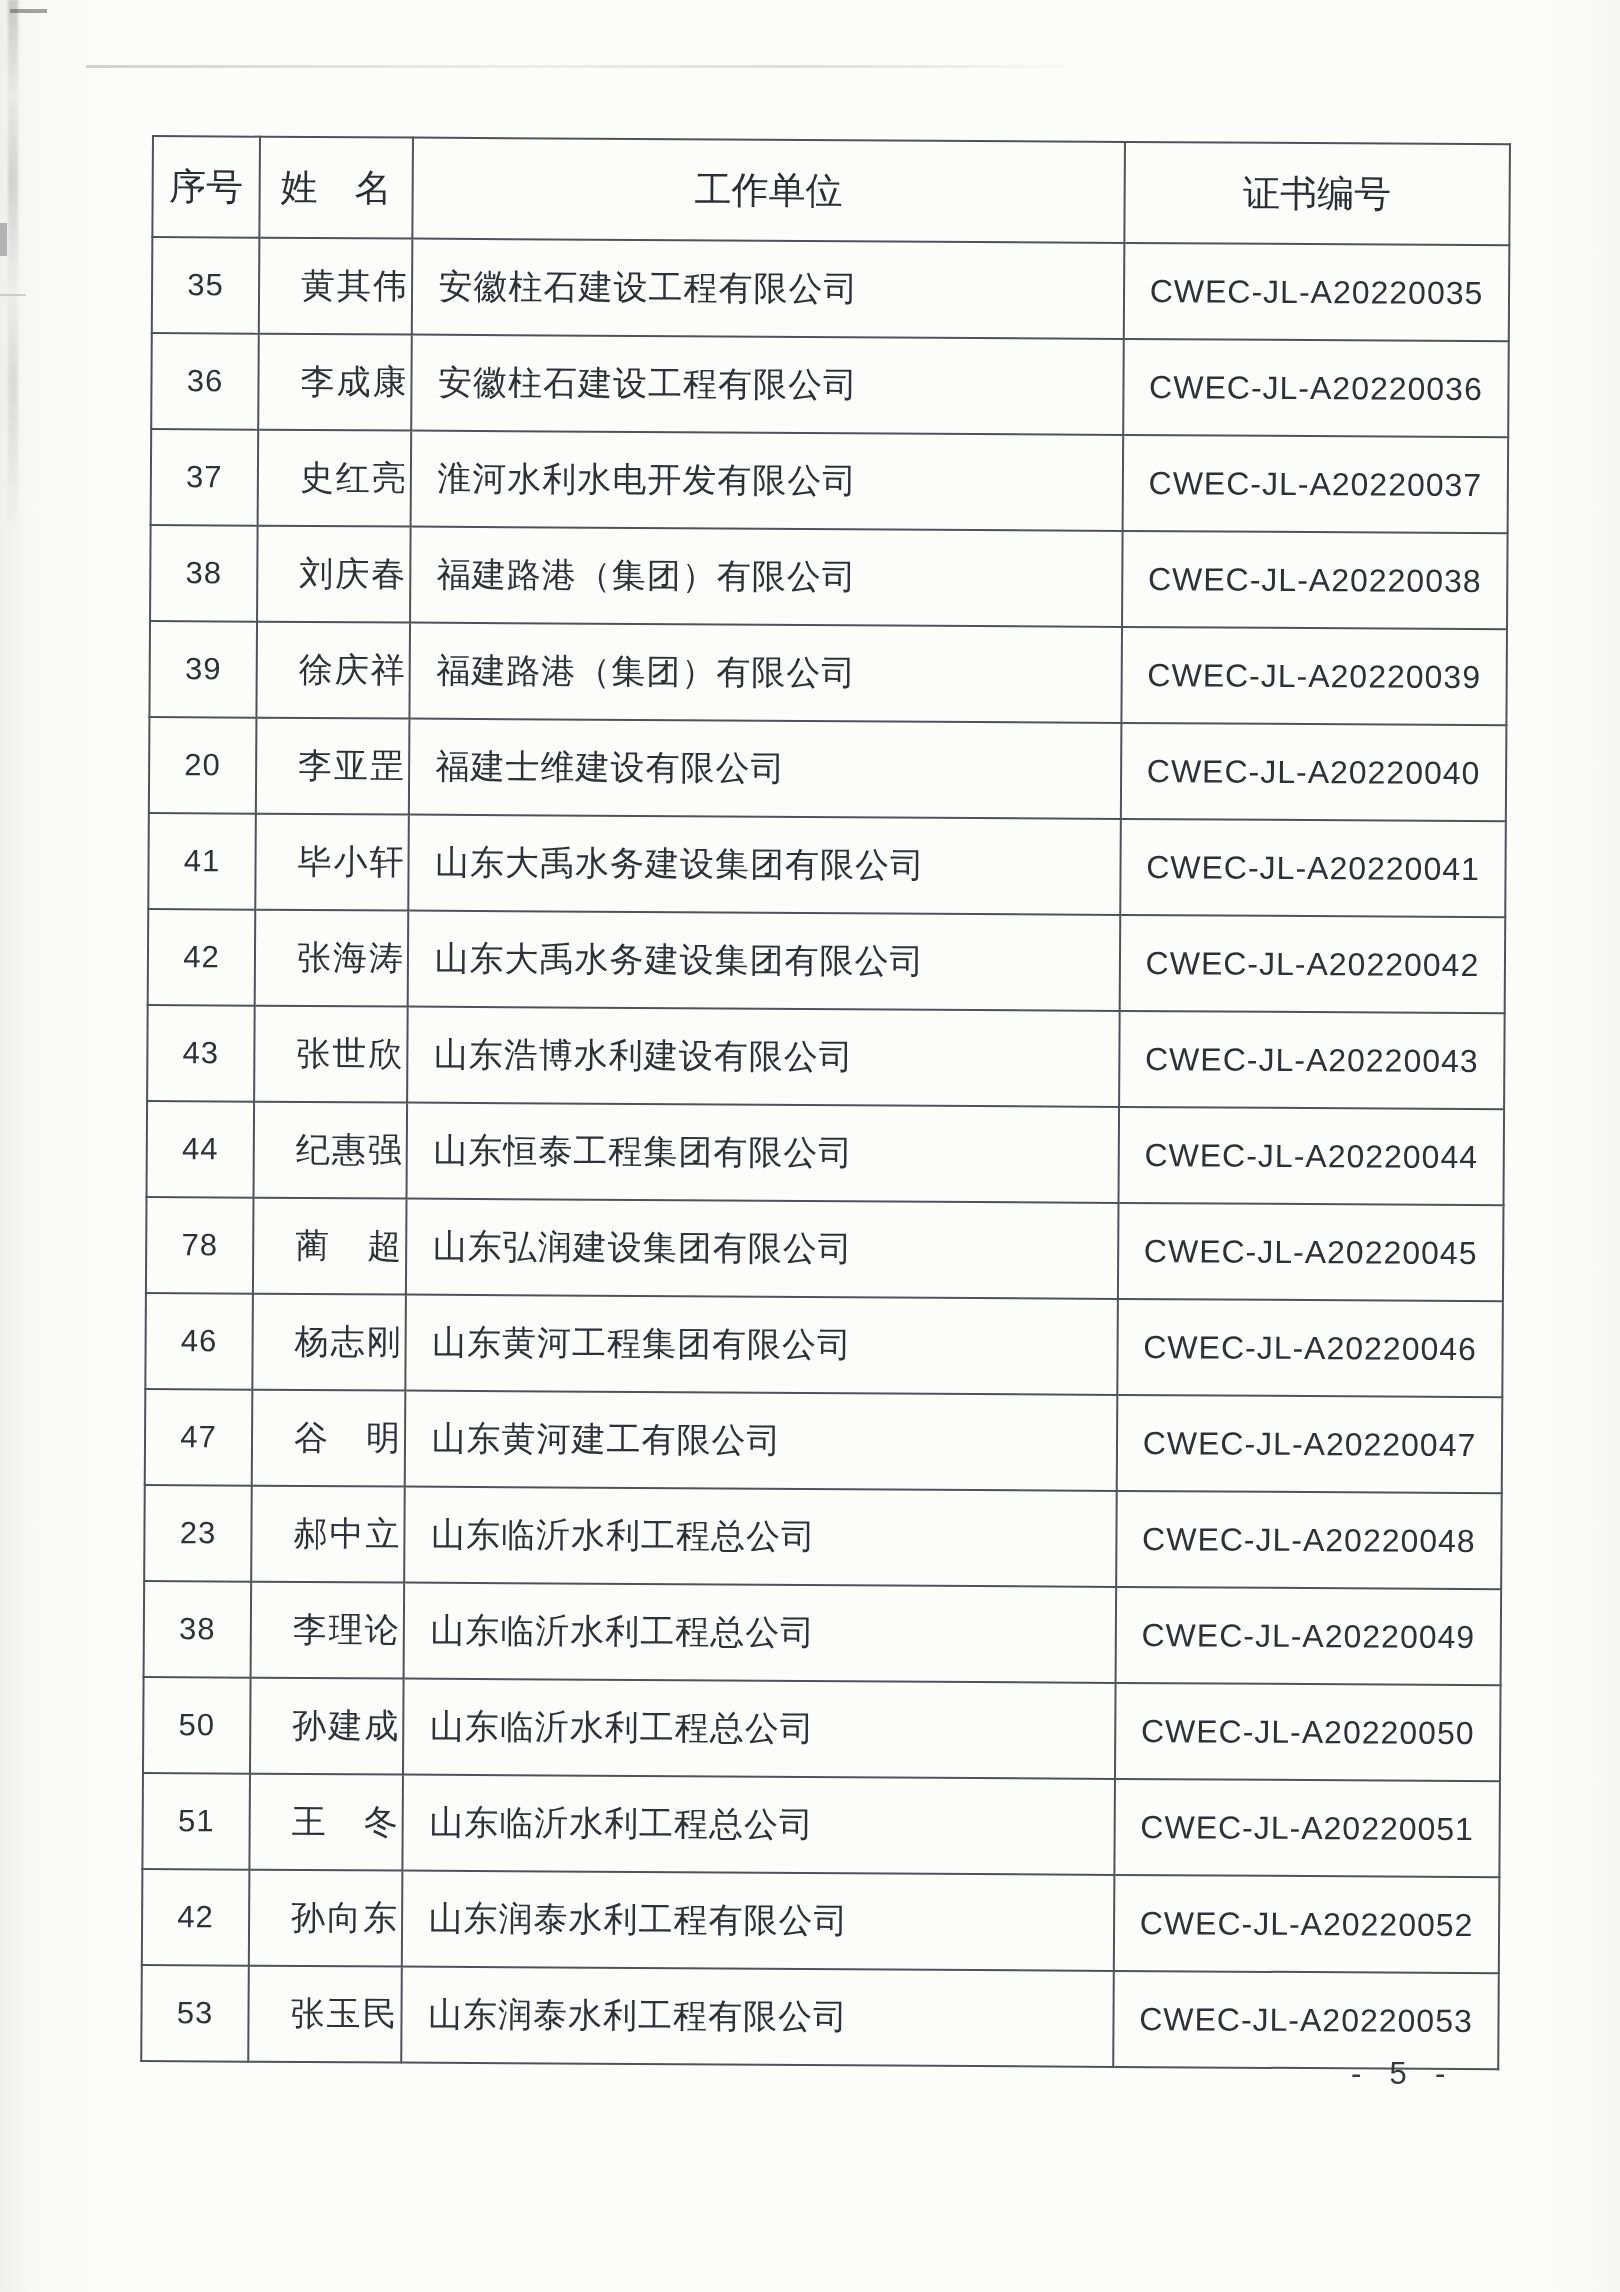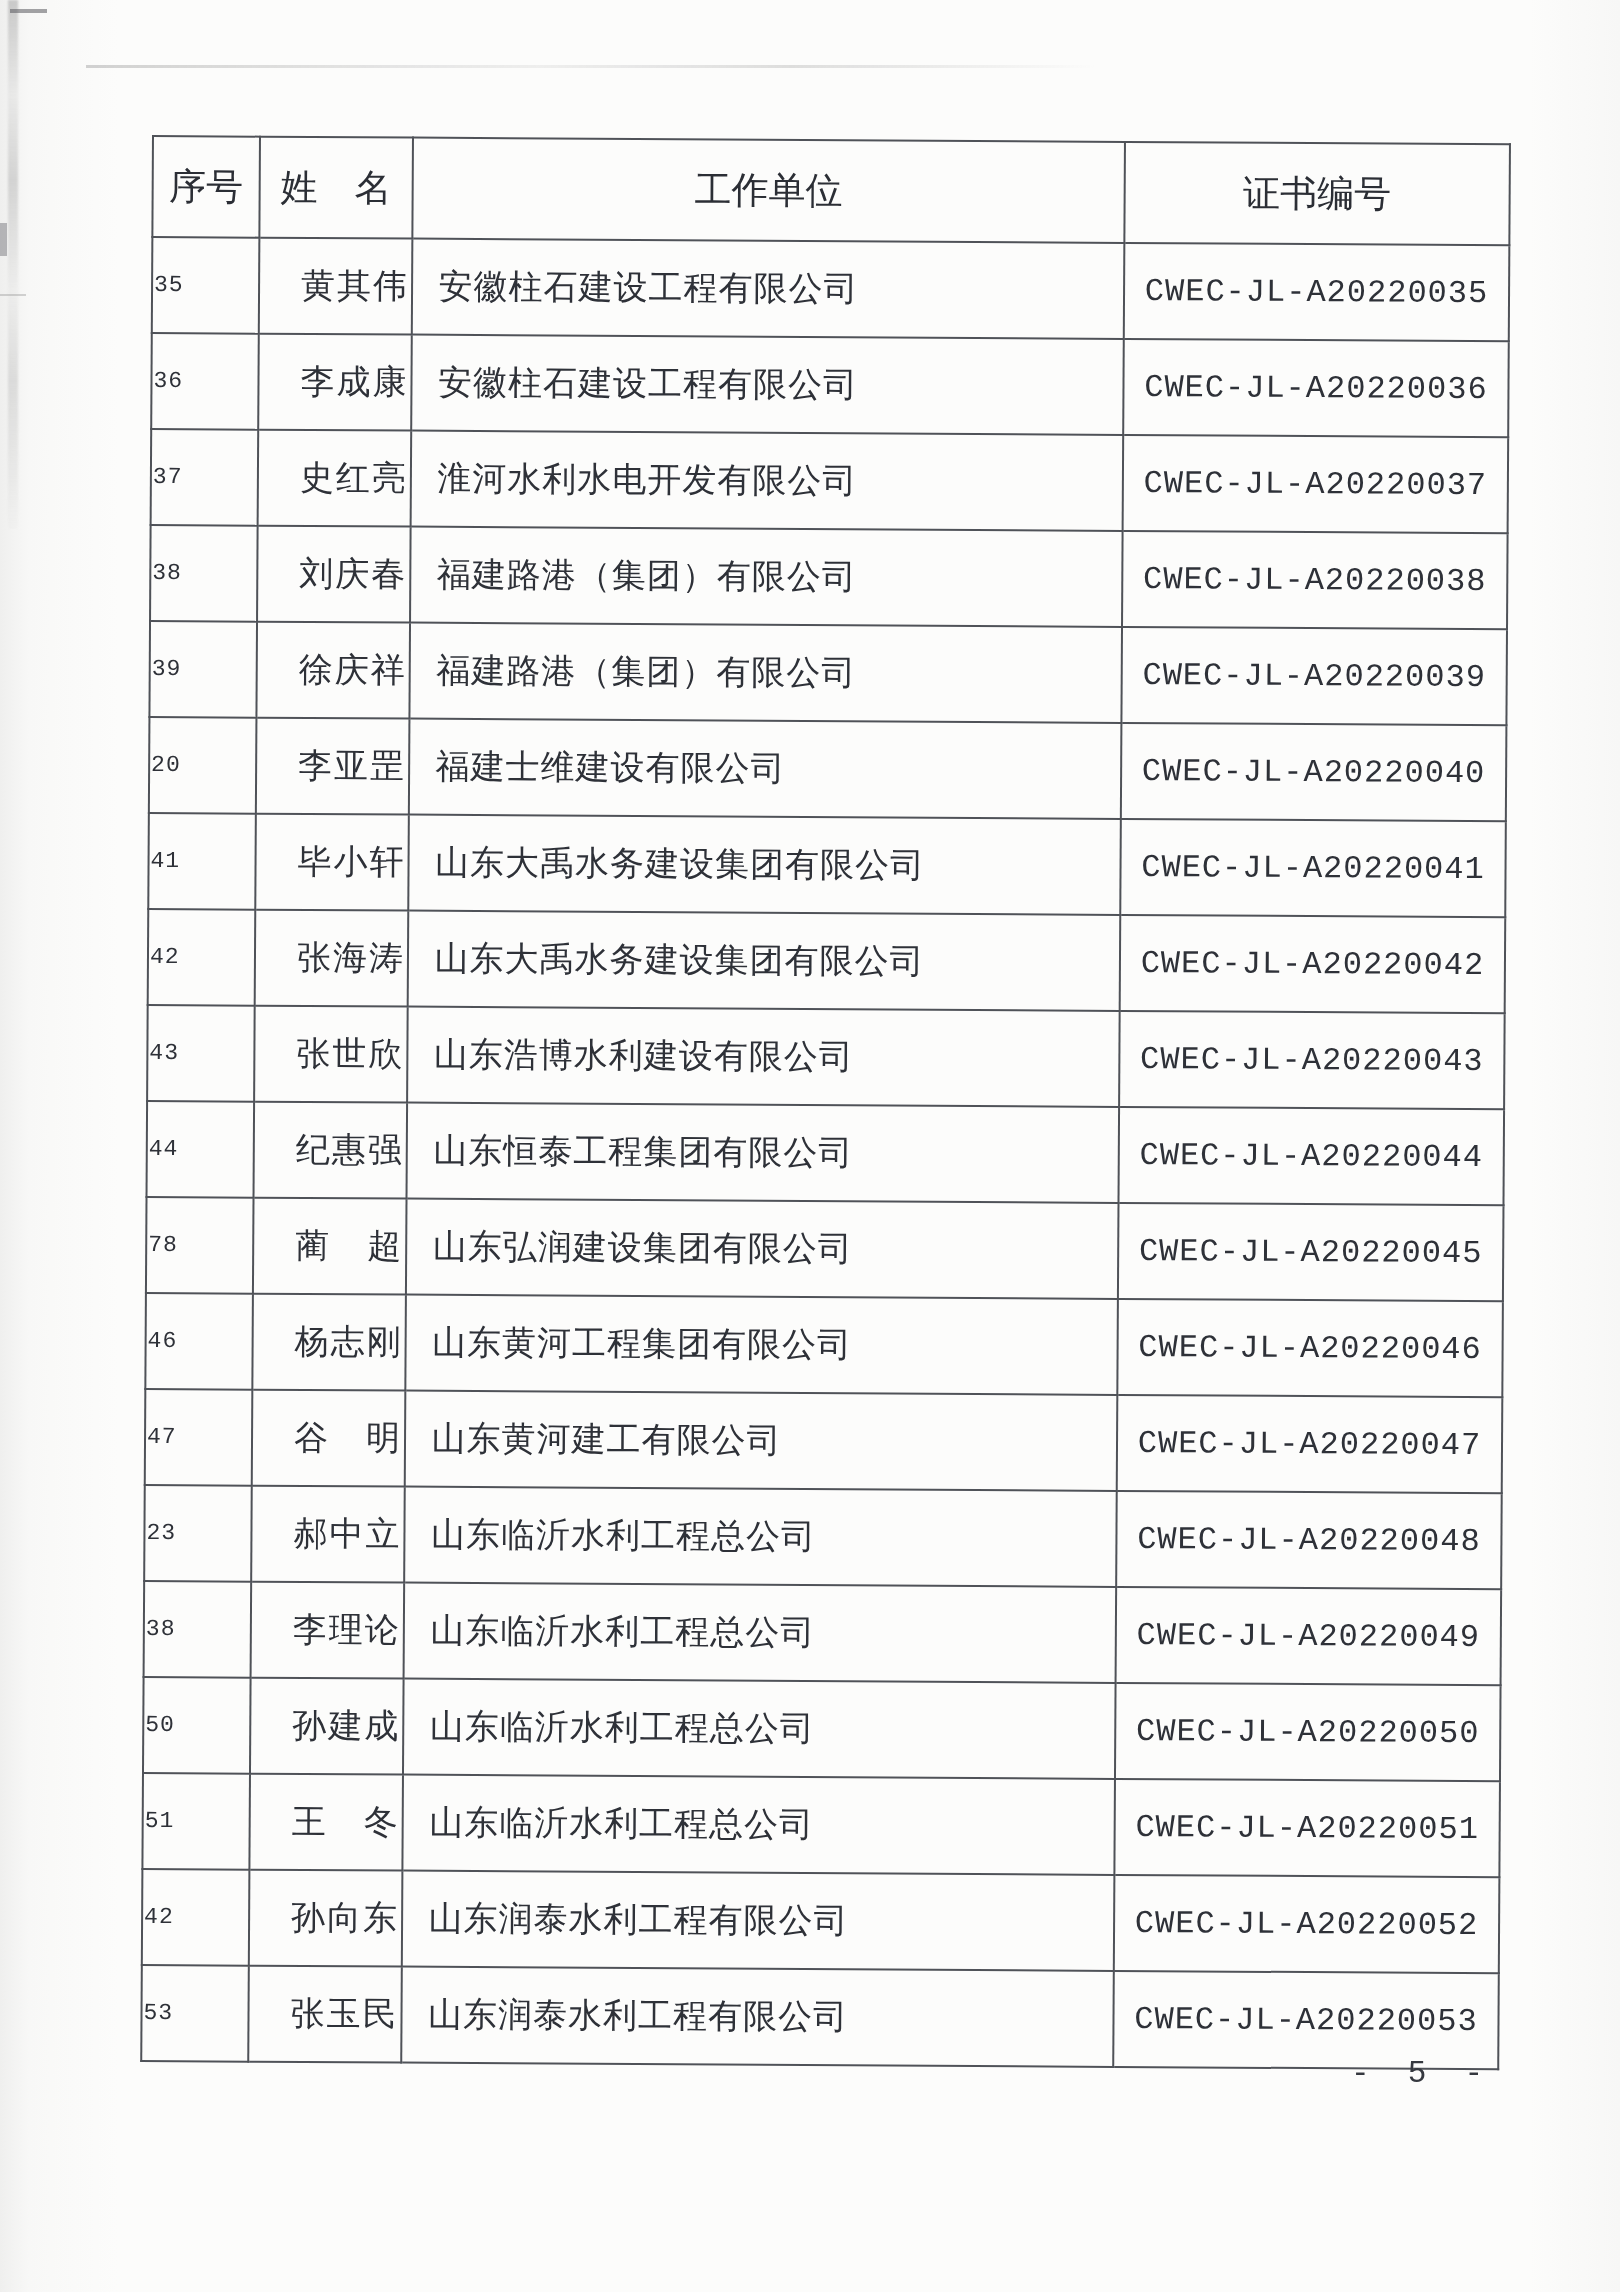--- a/index.html
+++ b/index.html
@@ -8,21 +8,21 @@
     background: #ffffff;
   }
   .sheet {
     position: relative;
     width: 1620px;
     height: 2293px;
     overflow: hidden;
     background:
       linear-gradient(90deg, #efefee 0px, #f8f8f7 29px, #fcfcfb 118px, #fcfcfb 1529px, #f7f7f6 1620px),
       #fcfcfb;
-    font-family: Liberation Mono, monospace;
+    font-family: Liberation Sans, sans-serif;
     color: #2e3138;
   }
   
   .artifact { position: absolute; pointer-events: none; }
   .streak-left {
     left: 7.8px; top: 0; width: 9.8px; height: 529px;
     background: linear-gradient(180deg,
       rgba(150,150,150,.45) 0%, rgba(190,190,190,.18) 18%,
       rgba(160,160,160,.38) 34%, rgba(200,200,200,.12) 55%,
       rgba(165,165,165,.30) 72%, rgba(210,210,210,.05) 100%);
@@ -63,21 +63,21 @@
     overflow: hidden;
     white-space: nowrap;
   }
   .roster th {
     height: 97px;
     font-size: 37px;
     text-align: center;
     color: #2b2e35;
   }
   .roster td { height: 92px; font-size: 34px; }
-  td.c-seq  { text-align: left; font-size: 23px; letter-spacing: 1px; }
+  td.c-seq  { text-align: center; font-size: 31px; letter-spacing: 1px; }
   td.c-name { text-align: center; letter-spacing: 2px; padding-left: 40px; }
   td.c-unit { text-align: left; padding-left: 25.5px; letter-spacing: 1px; }
   td.c-cert { text-align: center; font-size: 32px; letter-spacing: 1px; }
 
   .page-number {
     position: absolute;
     left: 1351px;
     top: 2056px;
     font-size: 31px;
     letter-spacing: 9.8px;

